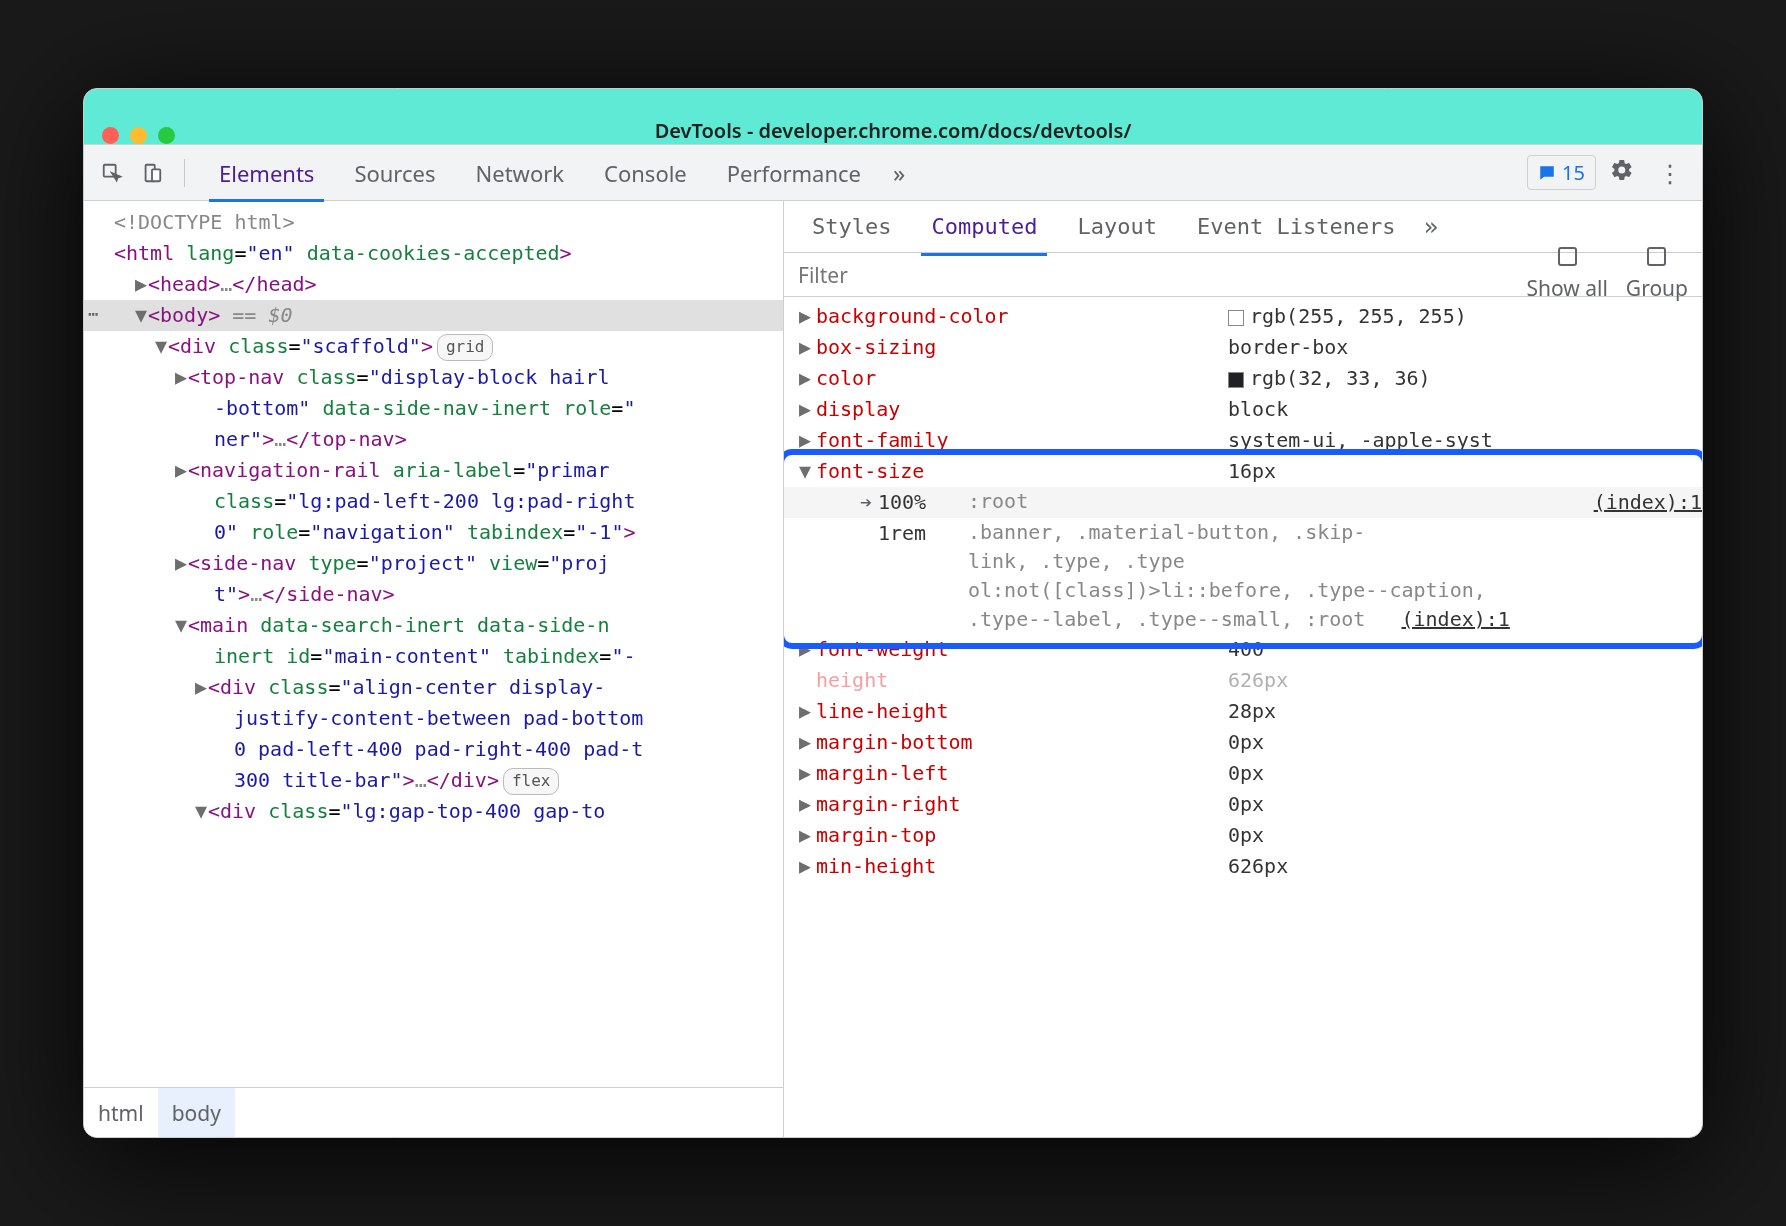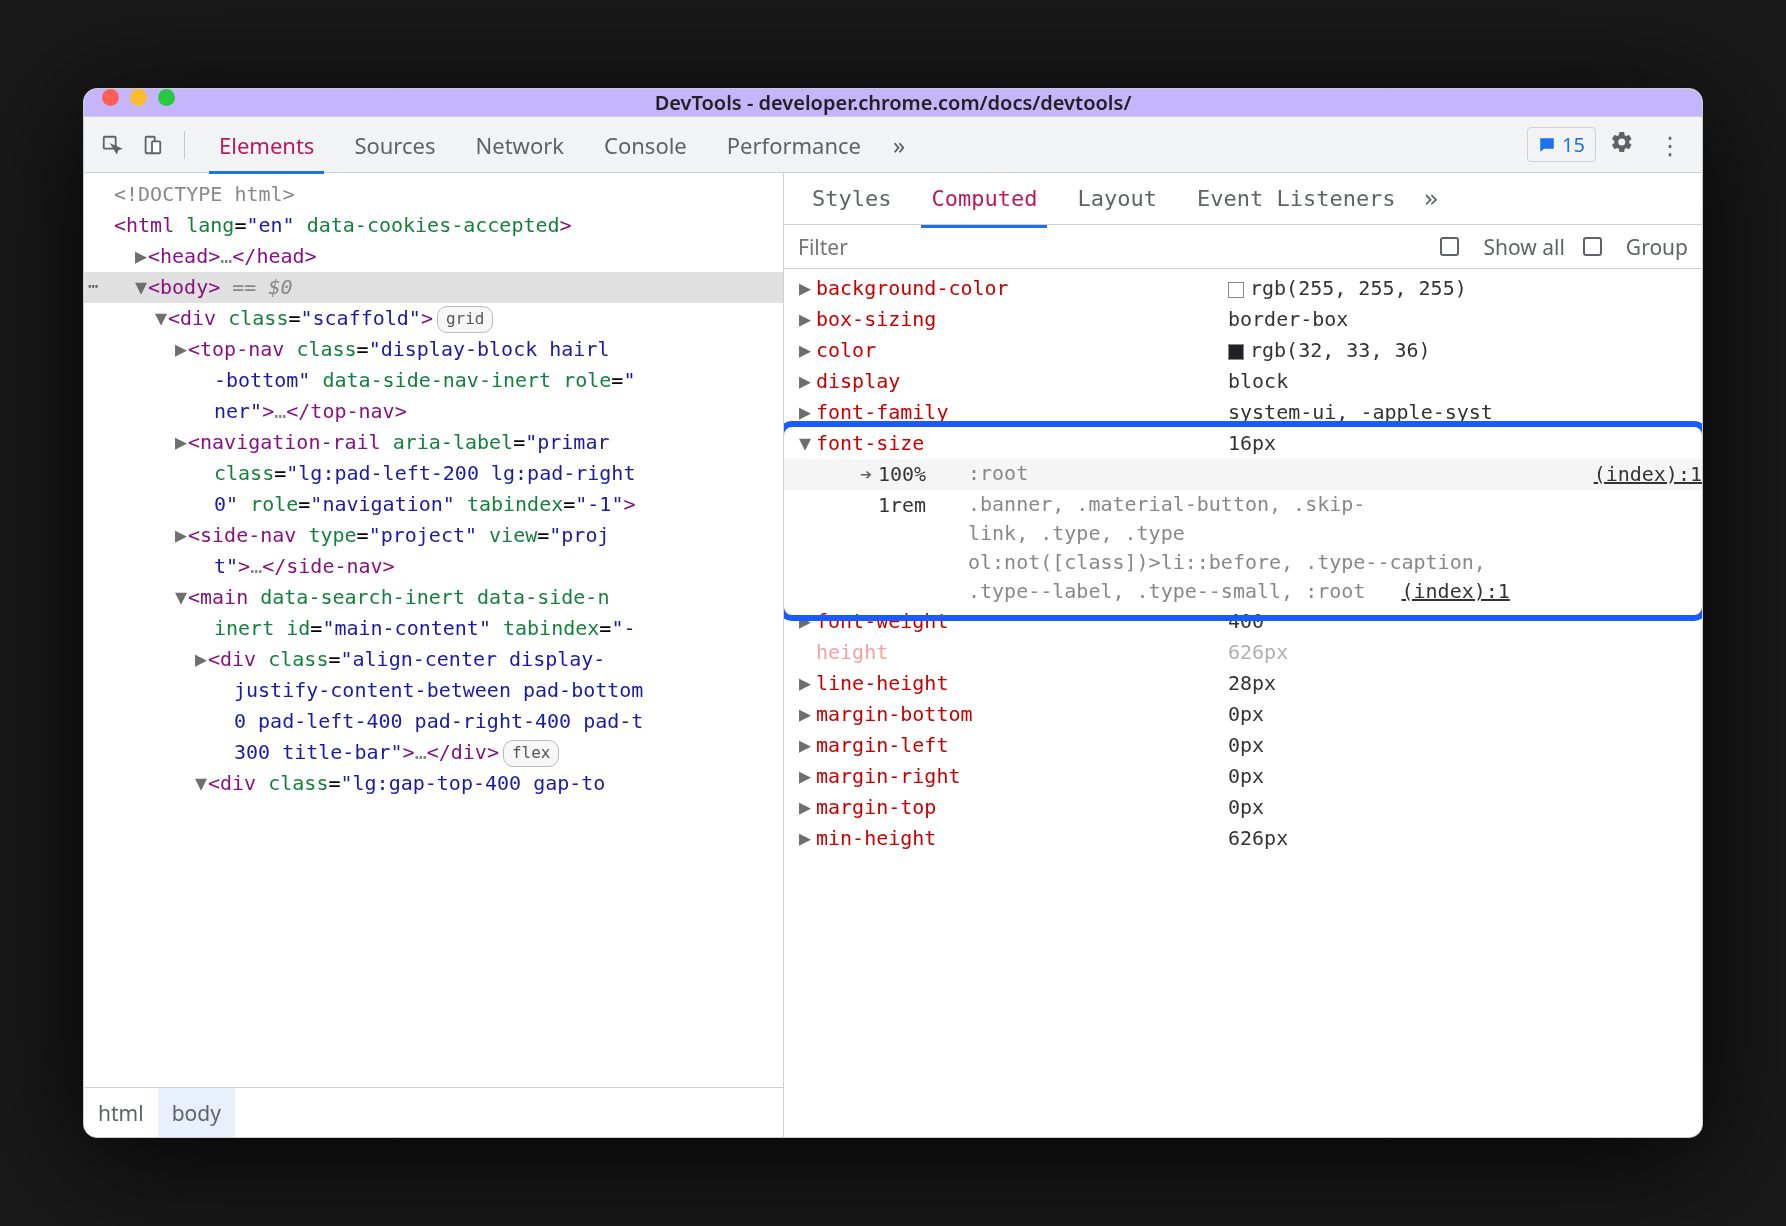--- a/index.html
+++ b/index.html
@@ -19,25 +19,25 @@
     width: 1620px;
     height: 1050px;
     background: #fff;
     border-radius: 14px;
     overflow: hidden;
     display: flex;
     flex-direction: column;
     border: 1px solid #ccc;
   }
   .titlebar {
-    height: 28px;
-    background: #c4b5fd;
+    height: 56px;
+    background: #5eead4;
     border-bottom: 1px solid #d0d0d0;
     display: flex;
-    align-items: flex-start;
+    align-items: flex-end;
     position: relative;
   }
   .traffic {
     display: flex;
     gap: 11px;
     padding-left: 18px;
     align-items: center;
   }
   .dot { width: 17px; height: 17px; border-radius: 50%; }
   .dot.red { background: #ff5f57; }
@@ -74,21 +74,21 @@
   .tab {
     padding: 0 20px;
     height: 56px;
     display: flex;
     align-items: center;
     font-size: 22px;
     color: #5f6368;
     cursor: pointer;
     position: relative;
   }
-  .tab.active { color: #be185d; }
+  .tab.active { color: #4c1d95; }
   .tab.active::after {
     content: '';
     position: absolute;
     bottom: -1px; left: 10px; right: 10px;
     height: 3px; background: #1a73e8;
   }
   .ov { color: #5f6368; font-size: 24px; padding: 0 8px; cursor: pointer; }
   .spacer { flex: 1; }
   .issues-chip {
     display: flex; align-items: center; gap: 6px;
@@ -185,22 +185,22 @@
     border-bottom: 1px solid #cfcfcf;
     display: flex;
     align-items: center;
     padding: 0 14px;
     font-family: system-ui;
     color: #8a8a8a;
     font-size: 21px;
   }
   .filter-row .fspacer { flex: 1; }
   .chk {
-    display: flex; align-items: center; gap: 24px;
-    color: #5f6368; cursor: pointer; margin-left: 18px;
+    display: flex; align-items: center; gap: 8px;
+    color: #5f6368; cursor: pointer; margin-left: 18px; flex-direction: column;
   }
   .chk .box {
     width: 19px; height: 19px; border: 2px solid #5f6368; border-radius: 3px;
   }
   .computed {
     flex: 1;
     overflow: hidden;
     line-height: 1.55;
     padding-top: 4px;
     position: relative;

